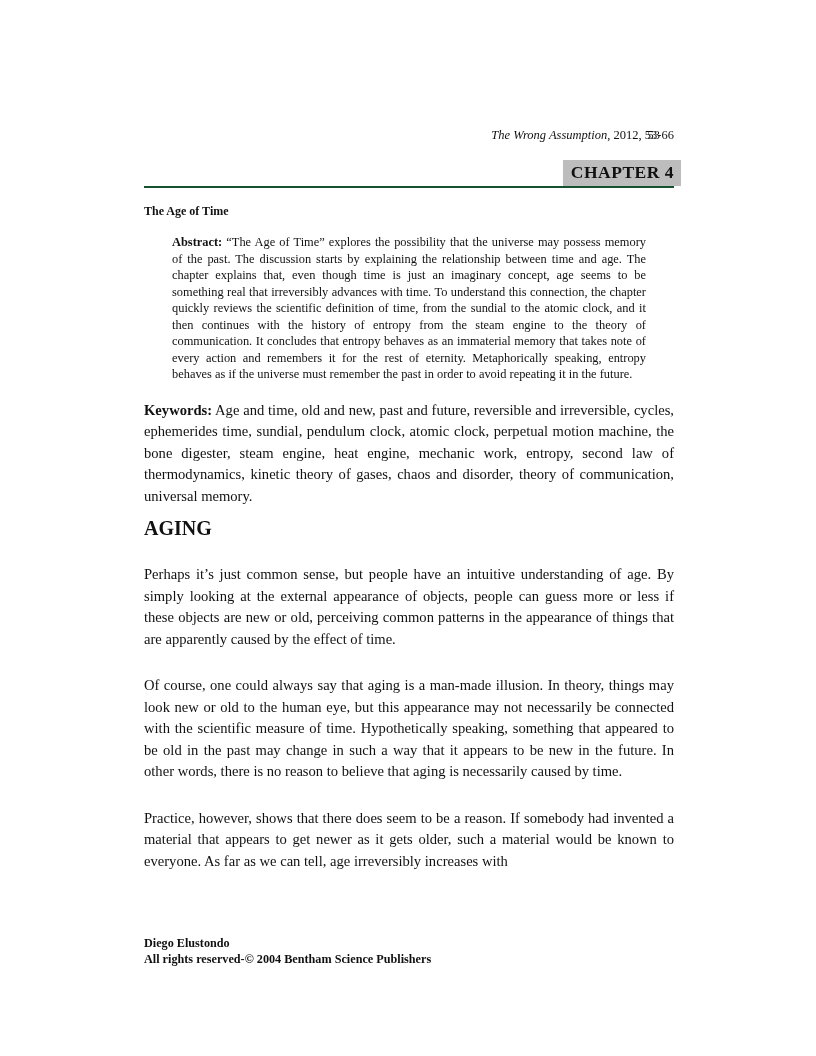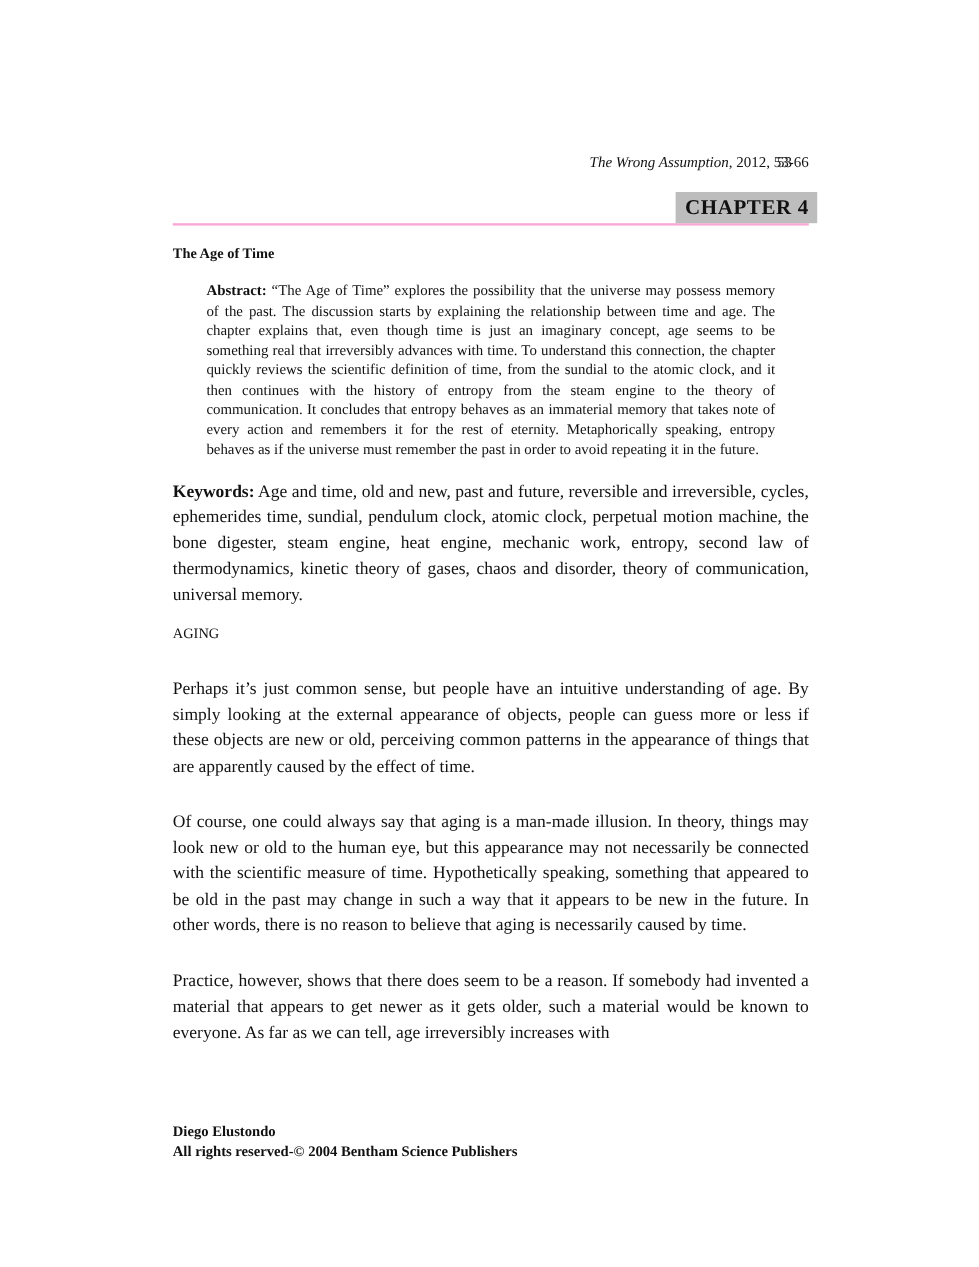--- a/index.html
+++ b/index.html
@@ -36,21 +36,21 @@
   }
   .page-number {
     position: absolute;
     right: 14px;
     top: 0;
   }
   
   .chapter-row {
     margin-top: 16px;
     text-align: right;
-    border-bottom: 2px solid #f9a8d4;
+    border-bottom: 2px solid #14532d;
   }
   .chapter-box {
     display: inline-block;
     background: #bdbdbd;
     font-size: 17.5px;
     font-weight: bold;
     letter-spacing: 0.5px;
     padding: 2px 7px 3px 8px;
     margin-right: -7px;
   }
@@ -75,23 +75,23 @@
   
   .keywords {
     margin: 17px 0 0 0;
     font-size: 14.6px;
     line-height: 21.5px;
     text-align: justify;
     text-justify: inter-word;
   }
   .section-heading {
     margin: 11px 0 0 0;
-    font-size: 12px;
+    font-size: 20px;
     line-height: 21px;
-    font-weight: normal;
+    font-weight: bold;
   }
   .body-para {
     margin: 25px 0 0 0;
     font-size: 14.6px;
     line-height: 21.5px;
     text-align: justify;
     text-justify: inter-word;
   }
   
   .footer {

